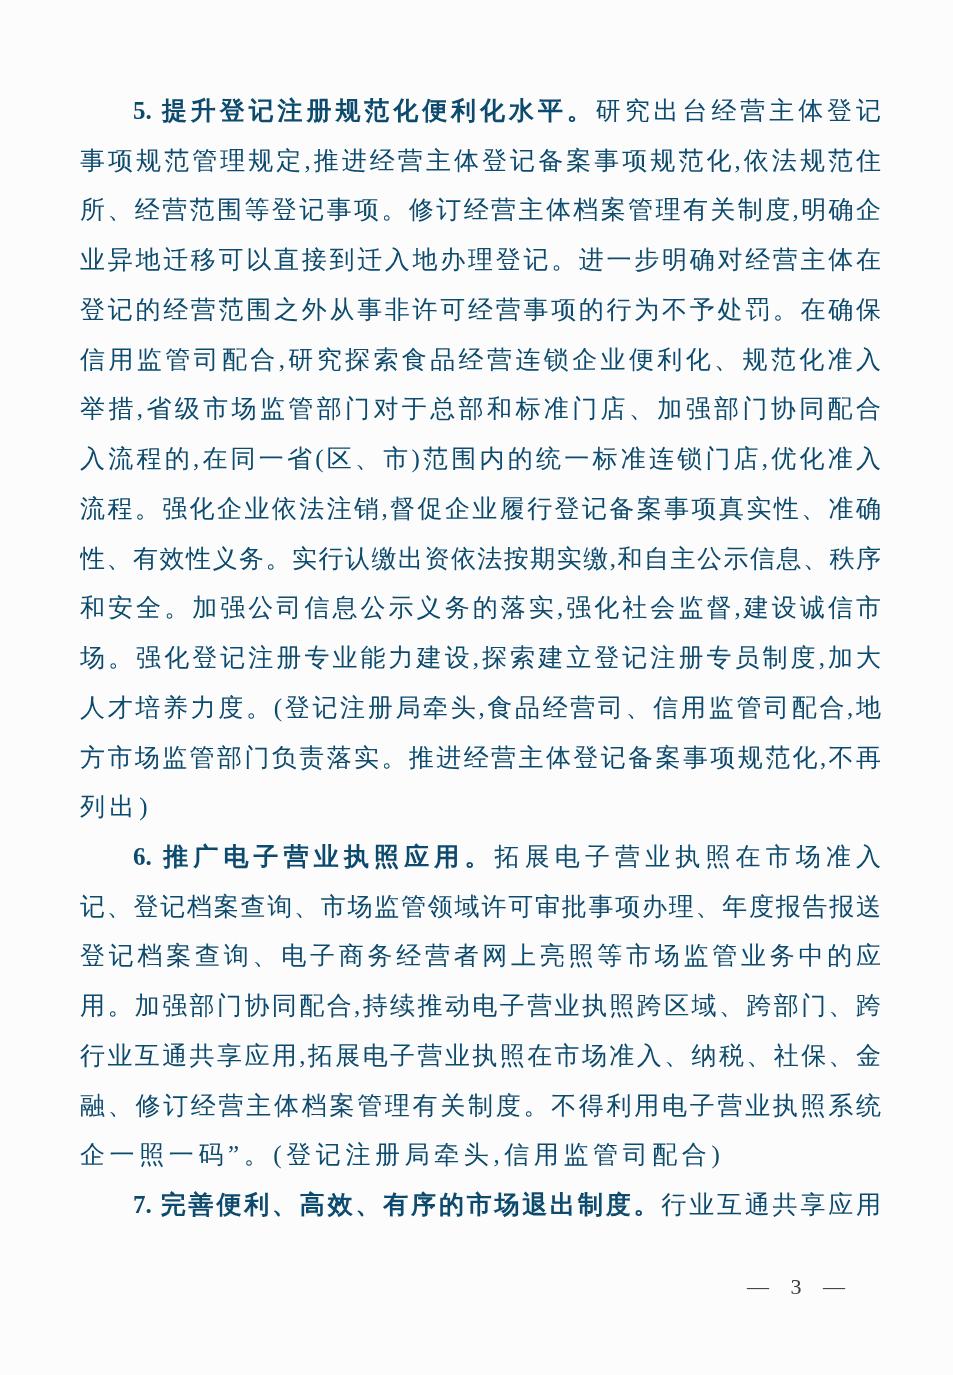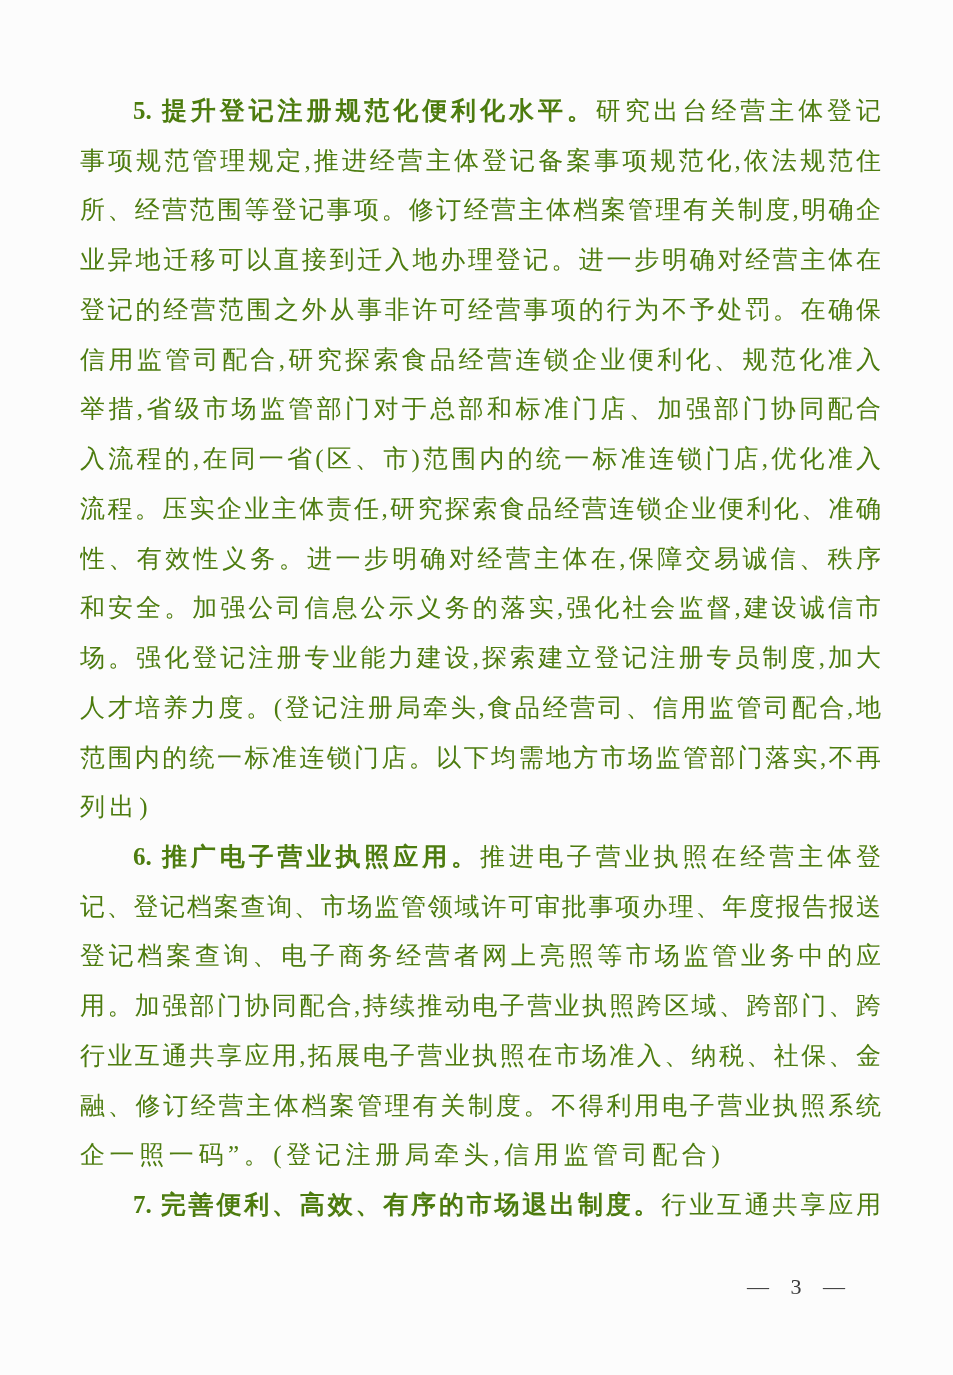--- a/index.html
+++ b/index.html
@@ -18,21 +18,21 @@
   .textblock {
     position: absolute;
     left: 80px;
     top: 86px;
     width: 801px;
   }
   .line {
     height: 49.74px;
     line-height: 49.74px;
     font-size: 25px;
-    color: #4d7c0f;
+    color: #0c4a6e;
     text-align: justify;
     text-align-last: justify;
     overflow: hidden;
   }
   .line.indent {
     text-indent: 53px;
   }
   .line.end {
     text-align: center;
     text-align-last: left;
@@ -61,29 +61,29 @@
   <div class="textblock">
 
     <div class="line indent"><span class="head">5. 提升登记注册规范化便利化水平。</span><span>研究出台经营主体登记</span></div>
     <div class="line">事项规范管理规定,推进经营主体登记备案事项规范化,依法规范住</div>
     <div class="line">所、经营范围等登记事项。修订经营主体档案管理有关制度,明确企</div>
     <div class="line">业异地迁移可以直接到迁入地办理登记。进一步明确对经营主体在</div>
     <div class="line">登记的经营范围之外从事非许可经营事项的行为不予处罚。在确保</div>
     <div class="line">信用监管司配合,研究探索食品经营连锁企业便利化、规范化准入</div>
     <div class="line">举措,省级市场监管部门对于总部和标准门店、加强部门协同配合</div>
     <div class="line">入流程的,在同一省(区、市)范围内的统一标准连锁门店,优化准入</div>
-    <div class="line">流程。压实企业主体责任,研究探索食品经营连锁企业便利化、准确</div>
-    <div class="line">性、有效性义务。进一步明确对经营主体在,保障交易诚信、秩序</div>
+    <div class="line">流程。强化企业依法注销,督促企业履行登记备案事项真实性、准确</div>
+    <div class="line">性、有效性义务。实行认缴出资依法按期实缴,和自主公示信息、秩序</div>
     <div class="line">和安全。加强公司信息公示义务的落实,强化社会监督,建设诚信市</div>
     <div class="line">场。强化登记注册专业能力建设,探索建立登记注册专员制度,加大</div>
     <div class="line">人才培养力度。(登记注册局牵头,食品经营司、信用监管司配合,地</div>
-    <div class="line">范围内的统一标准连锁门店。以下均需地方市场监管部门落实,不再</div>
+    <div class="line">方市场监管部门负责落实。推进经营主体登记备案事项规范化,不再</div>
     <div class="line end">列出)</div>
 
-    <div class="line indent"><span class="head">6. 推广电子营业执照应用。</span><span>推进电子营业执照在经营主体登</span></div>
+    <div class="line indent"><span class="head">6. 推广电子营业执照应用。</span><span>拓展电子营业执照在市场准入</span></div>
     <div class="line">记、登记档案查询、市场监管领域许可审批事项办理、年度报告报送</div>
     <div class="line">登记档案查询、电子商务经营者网上亮照等市场监管业务中的应</div>
     <div class="line">用。加强部门协同配合,持续推动电子营业执照跨区域、跨部门、跨</div>
     <div class="line">行业互通共享应用,拓展电子营业执照在市场准入、纳税、社保、金</div>
     <div class="line">融、修订经营主体档案管理有关制度。不得利用电子营业执照系统</div>
     <div class="line end">企一照一码”。(登记注册局牵头,信用监管司配合)</div>
 
     <div class="line indent"><span class="head">7. 完善便利、高效、有序的市场退出制度。</span><span>行业互通共享应用</span></div>
 
   </div>

